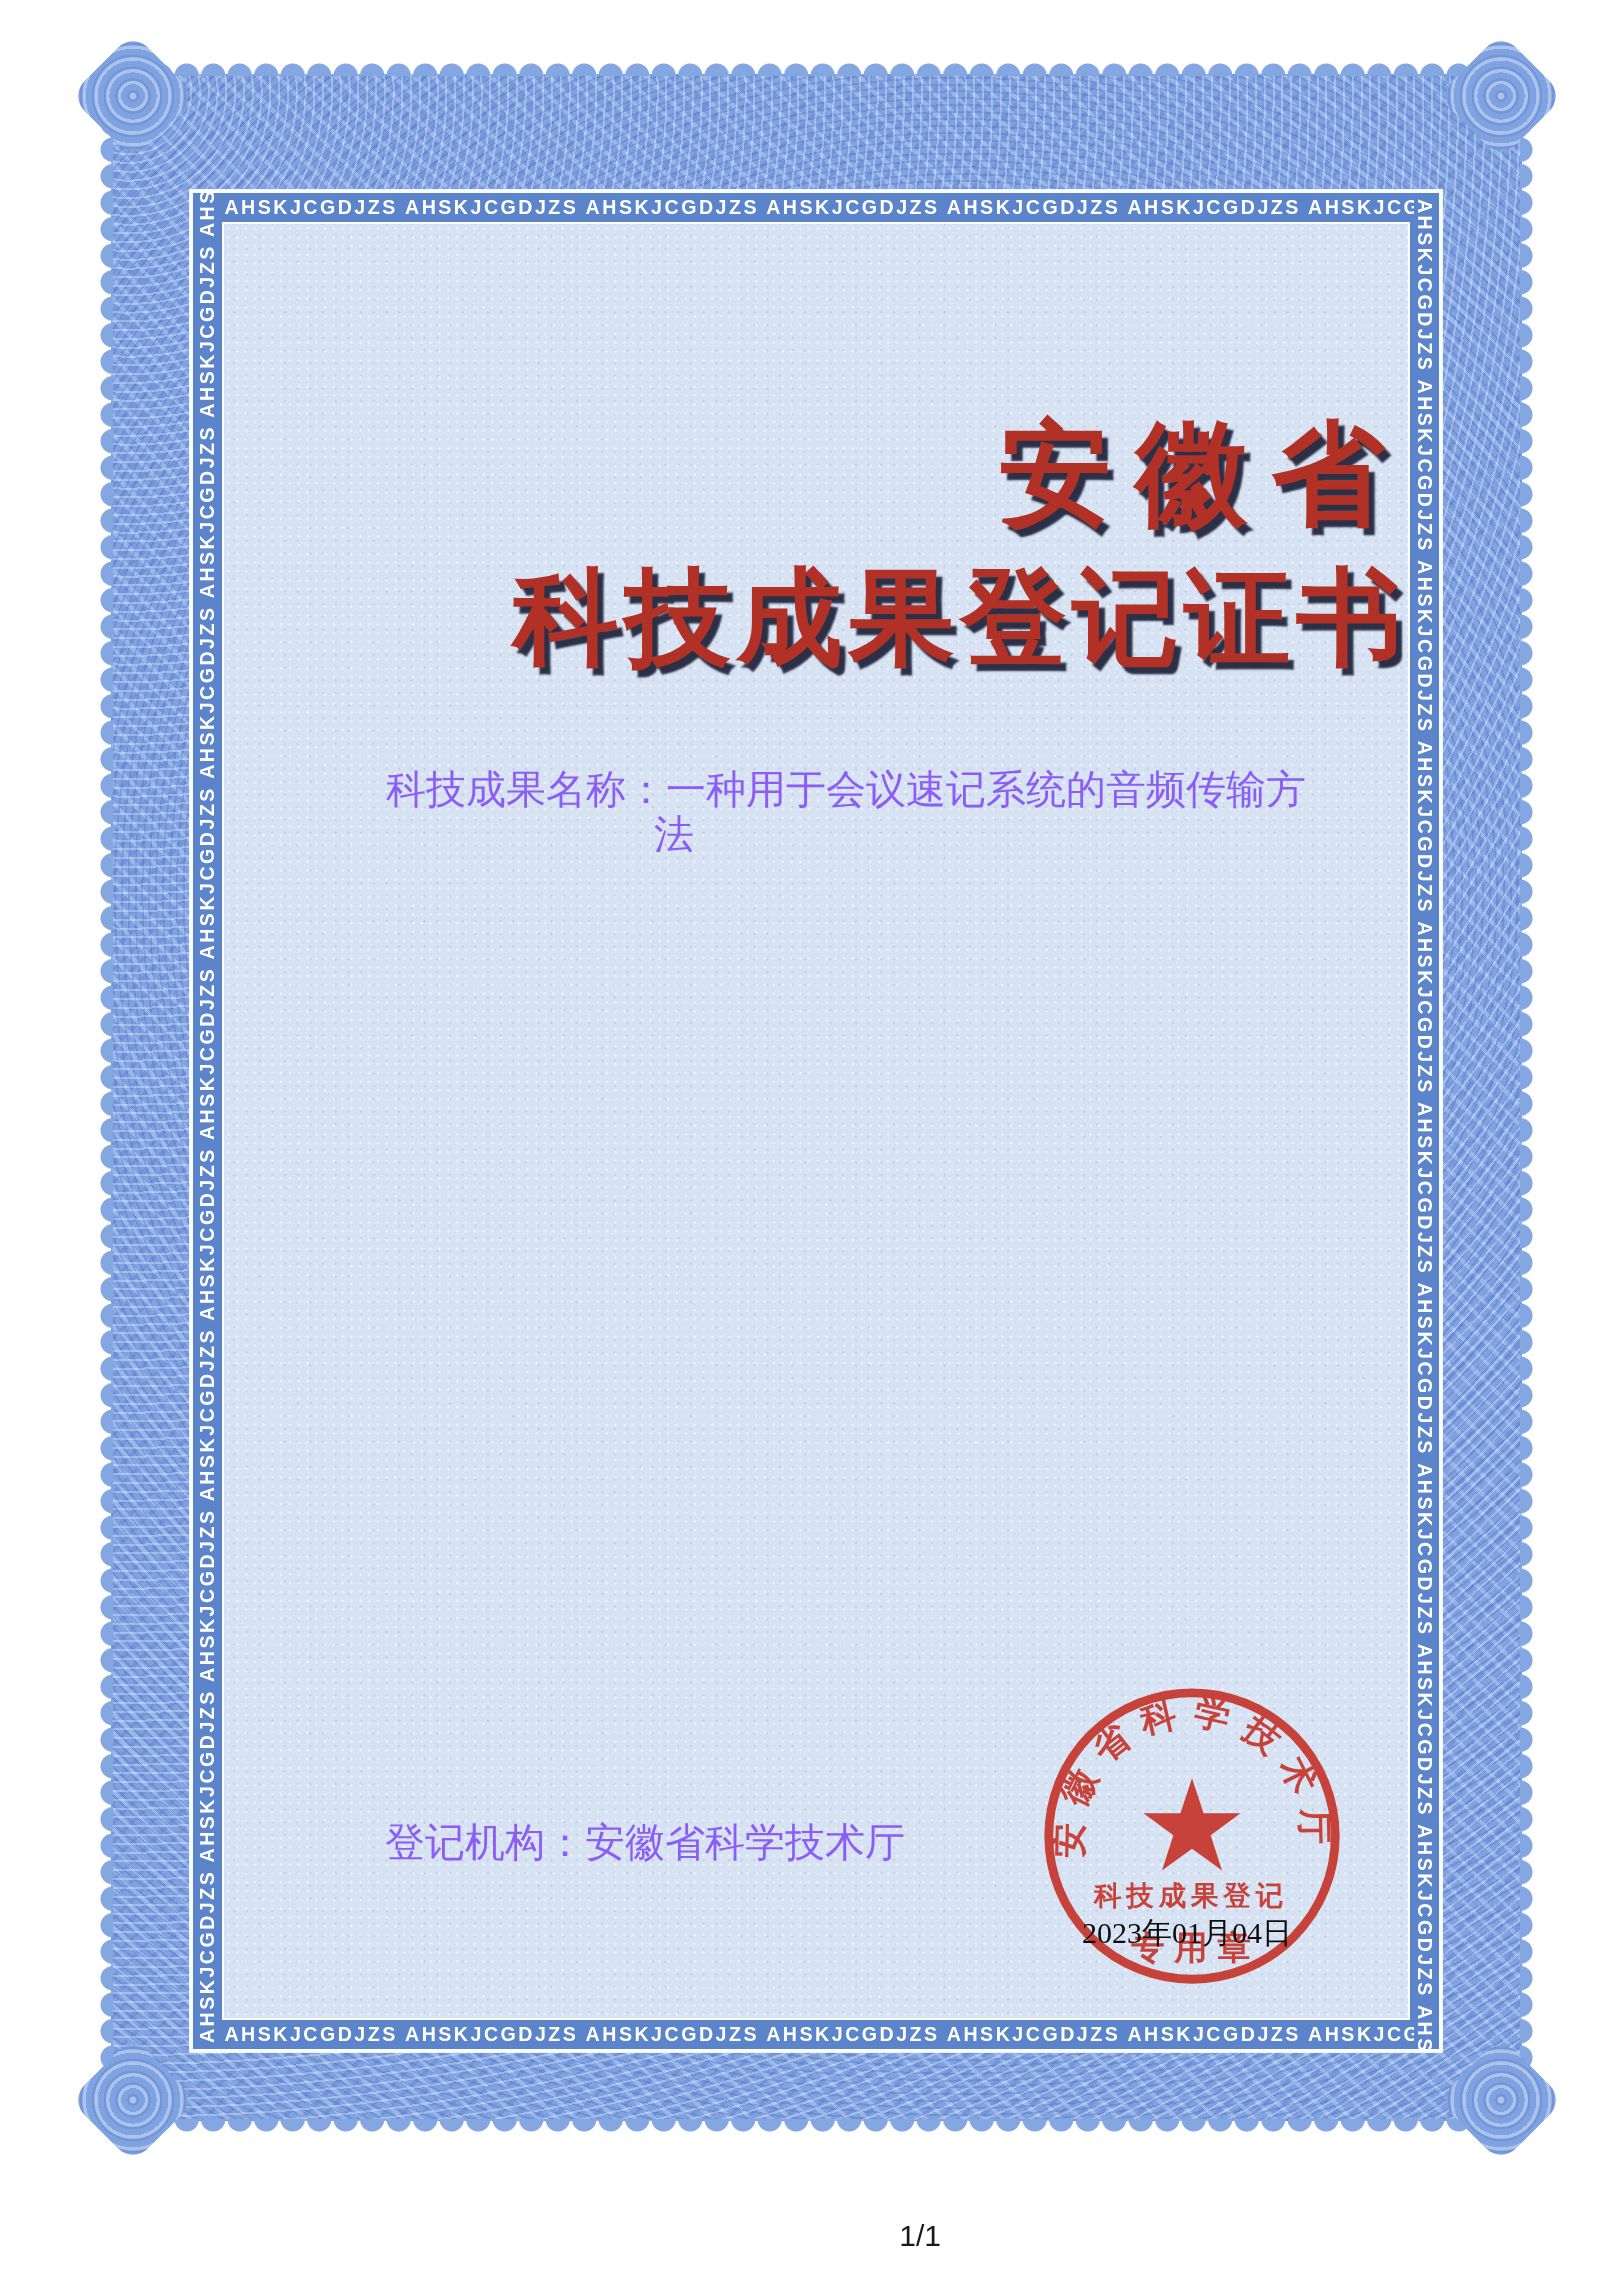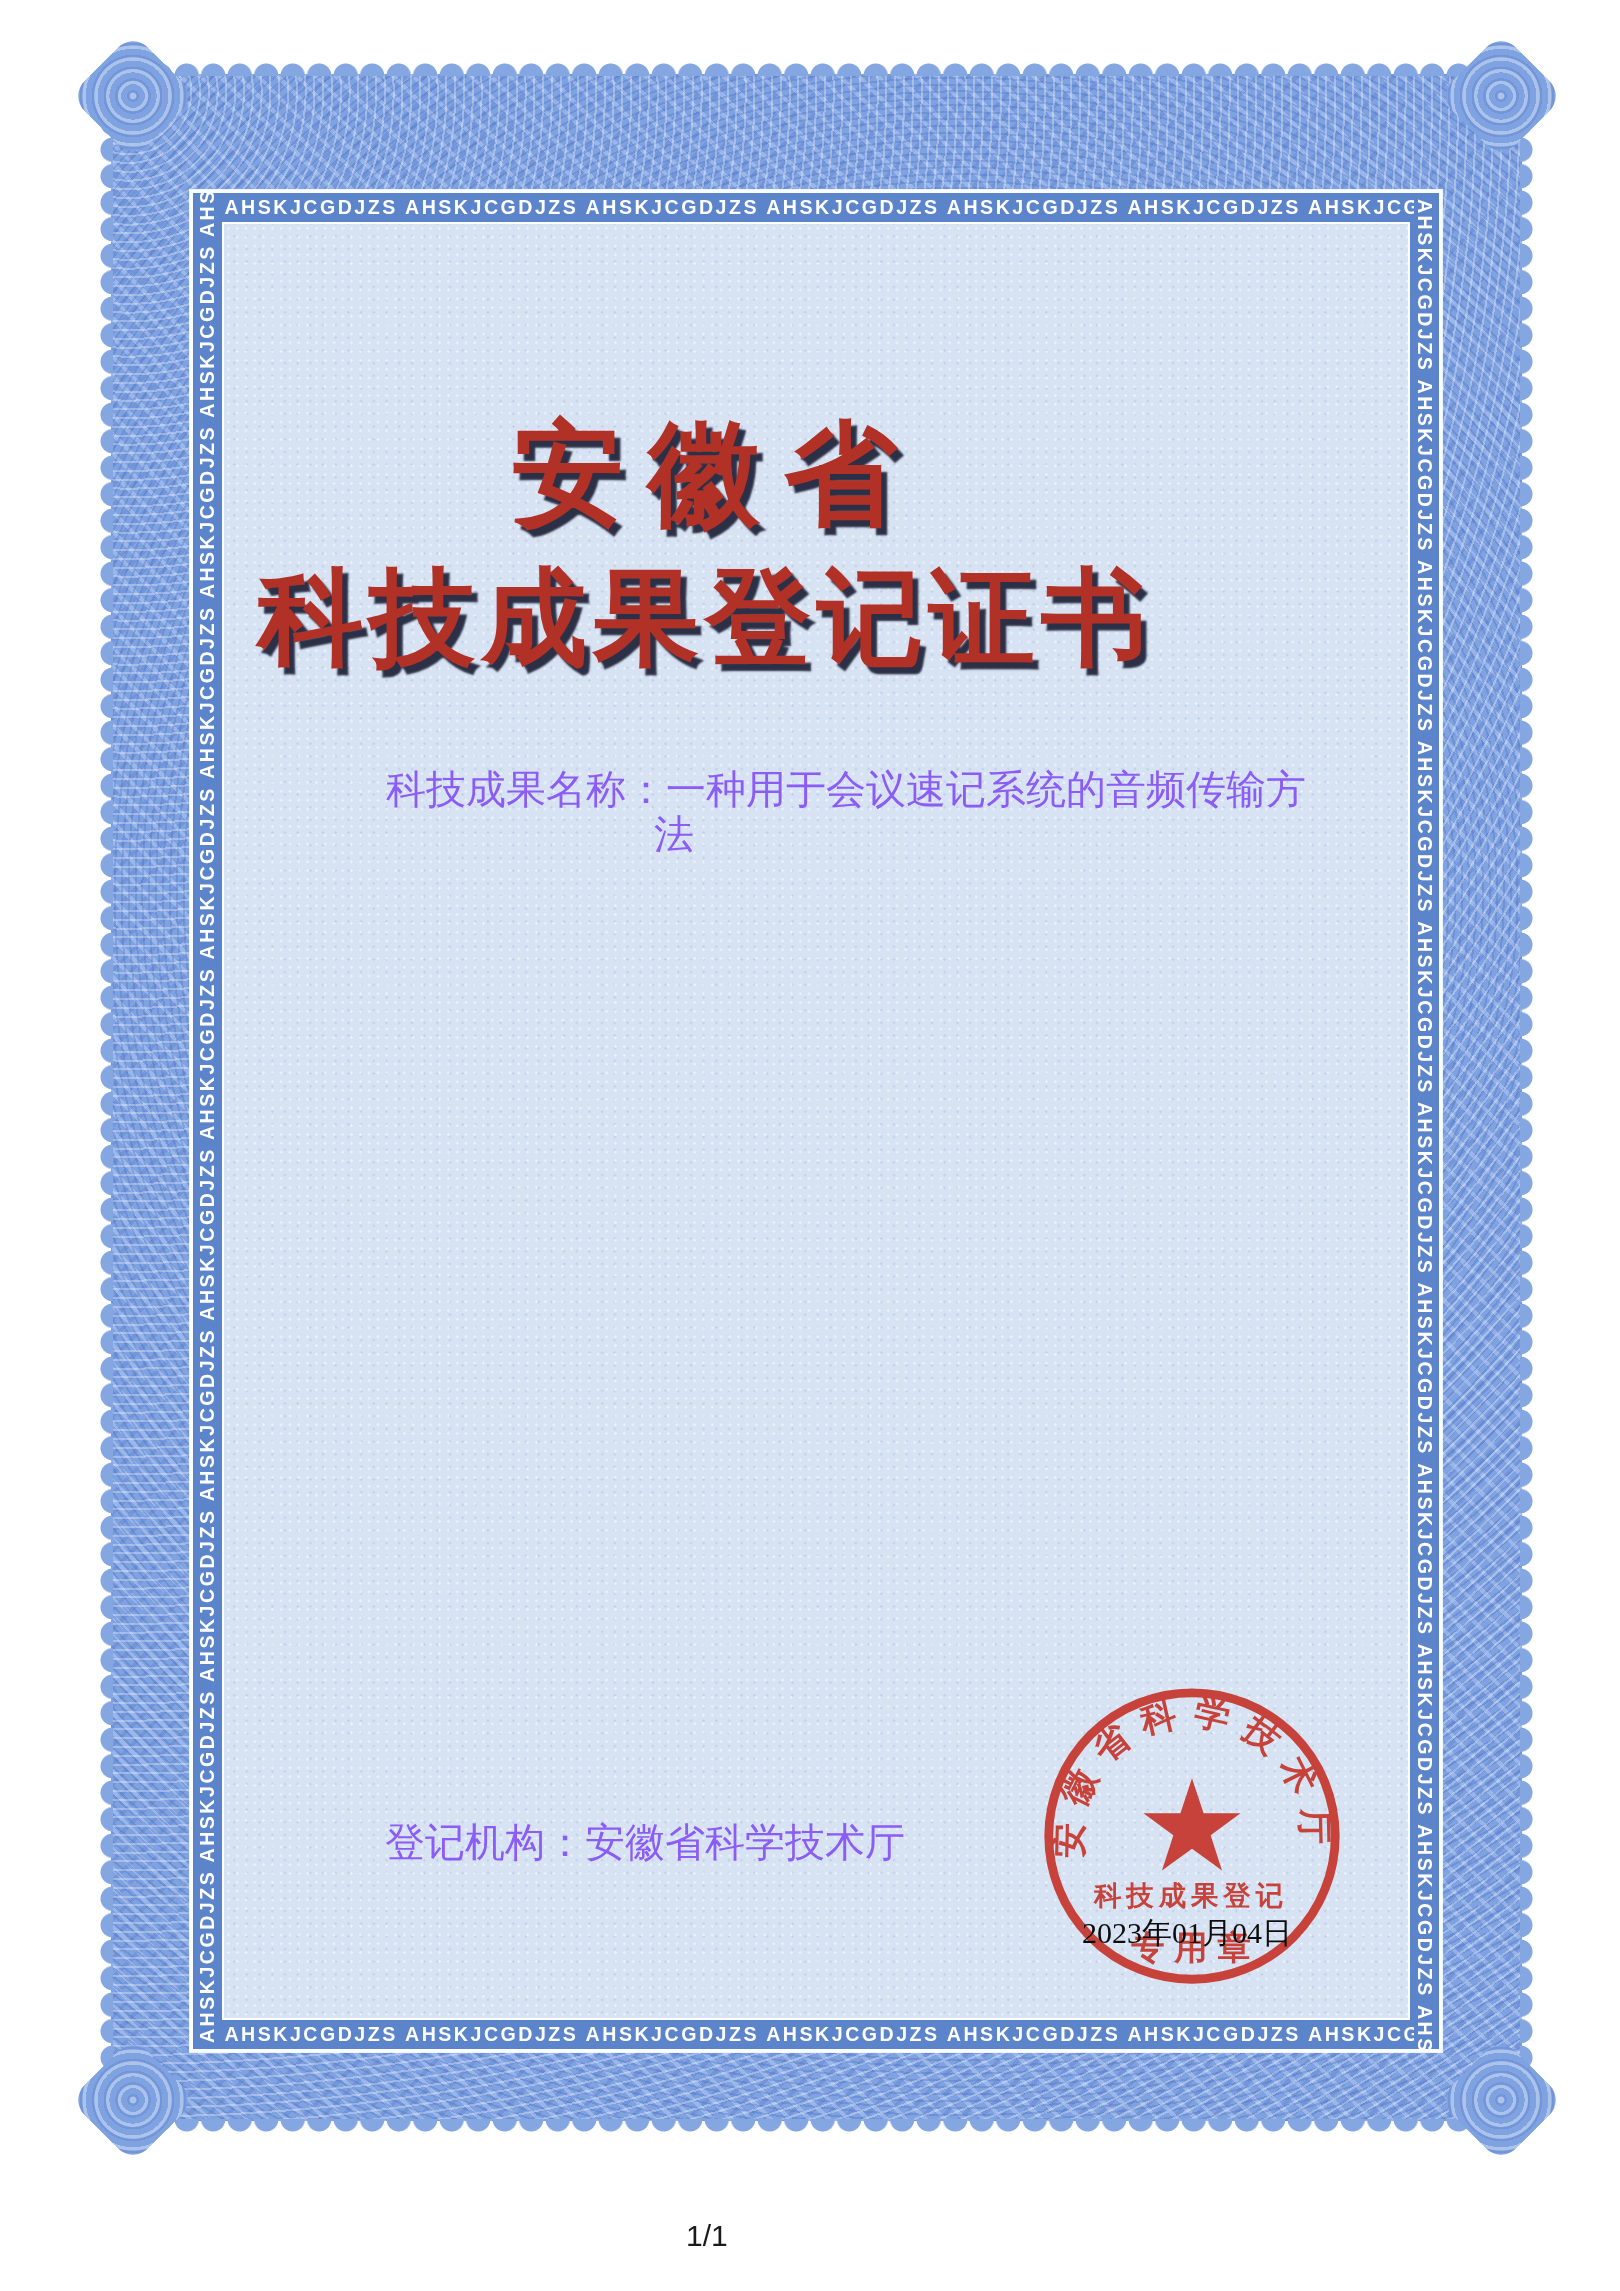--- a/index.html
+++ b/index.html
@@ -49,37 +49,37 @@
   
   .interior{position:absolute;left:29px;top:29px;right:29px;bottom:29px;
     background-color:#d7e3f3;
     background-image:
       radial-gradient(rgba(255,255,255,.55) 1px, transparent 1.4px),
       radial-gradient(rgba(150,175,220,.35) 1px, transparent 1.4px);
     background-size:8.8px 8.8px,12.7px 12.7px;background-position:0 0,3.9px 5.9px;
     border:2px solid #ffffff;box-sizing:border-box;}
 
   
-  .title{position:absolute;left:0;width:1408px;text-align:center;font-weight:bold;
+  .title{position:absolute;left:0;width:1408px;text-align:right;font-weight:bold;
     color:#b23127;text-shadow:5.9px 6.9px 2px #2c3046;line-height:1.05;}
   .title1{top:416px;font-size:113px;letter-spacing:23.5px;padding-left:23.5px;box-sizing:border-box;}
   .title2{top:563px;font-size:106px;letter-spacing:5.9px;padding-left:2px;box-sizing:border-box;}
 
   .bodyline{position:absolute;font-size:40px;color:#8b5cf6;white-space:nowrap;line-height:1.1;}
   .l-name1{left:386px;top:768px;}
   .l-name2{left:654px;top:813px;}
   .l-unit{left:385px;top:975px;}
   .l-people{left:385px;top:1368px;word-spacing:11.8px;}
   .l-regno{left:385px;top:1731px;}
   .l-regorg{left:385px;top:1821px;}
 
   .date{position:absolute;left:1082px;top:1913px;font-size:30px;color:#0d0d0d;
     white-space:nowrap;z-index:6;}
   .seal{position:absolute;left:1037px;top:1682px;width:310px;height:310px;z-index:5;opacity:.92;}
-  .pagenum{position:absolute;left:686px;top:2219px;width:255px;text-align:left;
+  .pagenum{position:absolute;left:686px;top:2219px;width:255px;text-align:right;
     font-size:30px;color:#1a1a1a;font-family:"Liberation Sans","DejaVu Sans",sans-serif;}
 </style>
 </head>
 <body>
 
 <div class="page">
 
   <div class="ornament">
     <div class="sc sc-top"></div>
     <div class="sc sc-bottom"></div>

